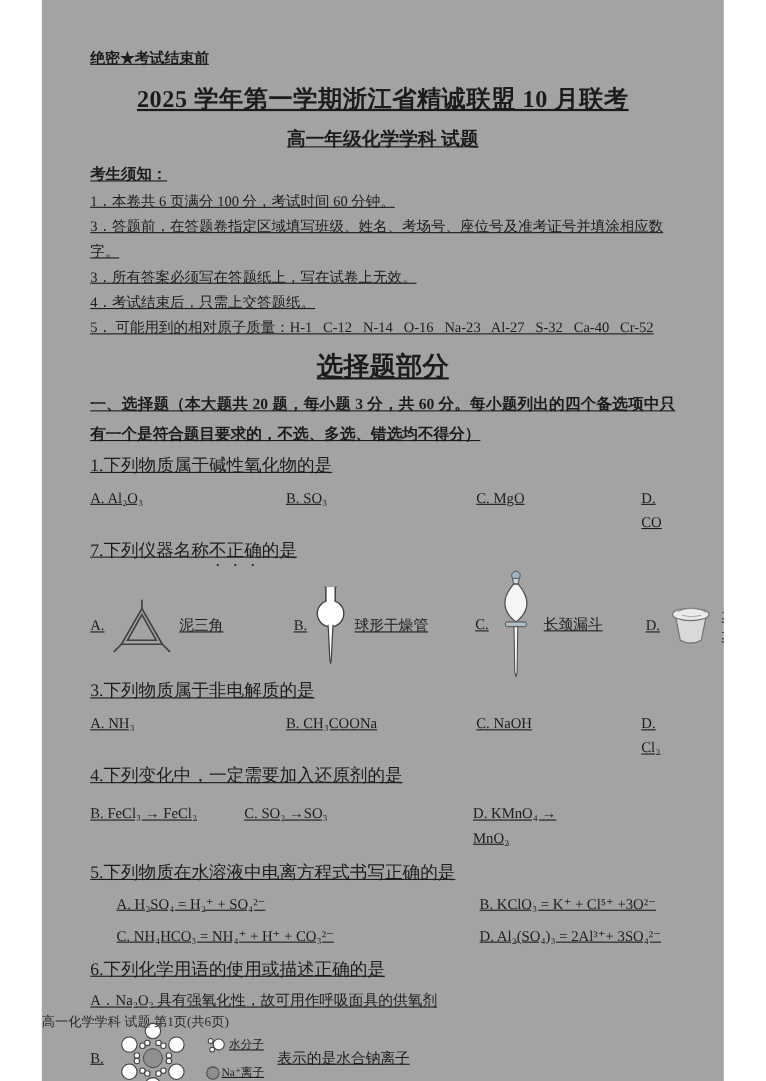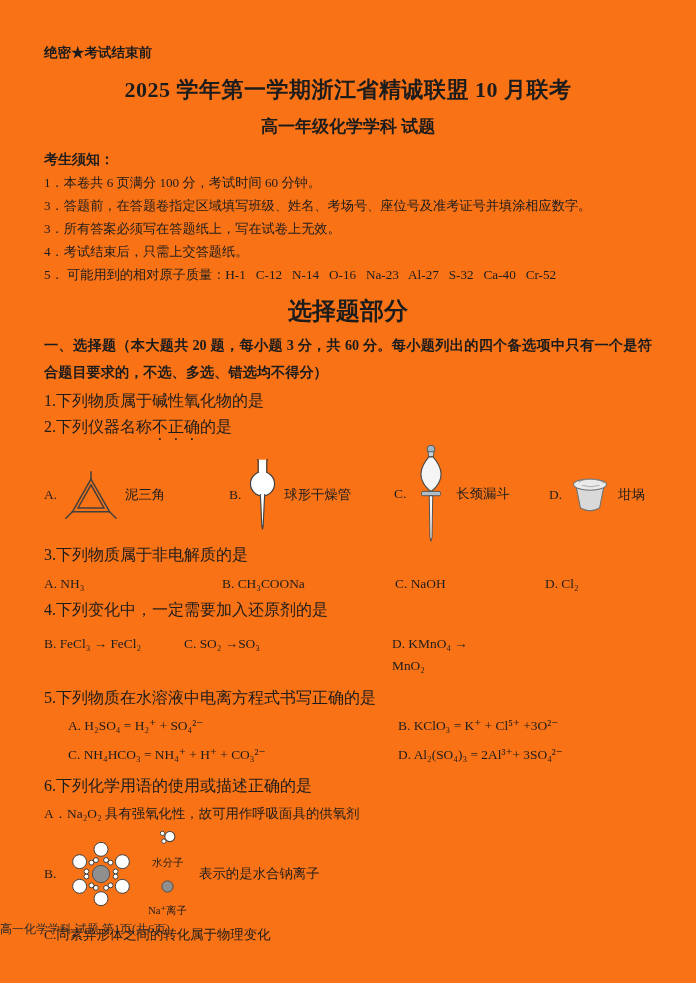--- a/index.html
+++ b/index.html
@@ -1,18 +1,18 @@
 <!DOCTYPE html>
 <html lang="zh"><head>
 <meta charset="utf-8">
 <style>
   html,body{margin:0;padding:0;background:#ffffff;}
   body{font-family:"Liberation Serif","DejaVu Serif",serif;color:#1c1c1c;}
-  .page{position:relative;width:696px;height:983px;margin:0 auto;background:#f97316;
-        box-sizing:border-box;padding:44px 44px 0 44px;overflow:hidden;}
+  .page{position:relative;width:620px;height:983px;margin:0 auto;background:#a3a3a3;
+        box-sizing:border-box;padding:44px 44px 0 44px;overflow:hidden;text-decoration:underline;}
   .classification{font-size:13.5px;font-weight:bold;line-height:18px;}
   .exam-title{font-size:22px;font-weight:bold;text-align:center;margin-top:13px;line-height:30px;letter-spacing:.5px;}
   .exam-subtitle{font-size:17px;font-weight:bold;text-align:center;margin-top:9px;line-height:26px;}
   .notice-heading{font-size:14px;font-weight:bold;margin-top:9px;line-height:22px;}
   .notice-item{font-size:13.2px;line-height:23px;white-space:pre-wrap;}
   .section-title{font-size:24px;font-weight:bold;text-align:center;margin-top:12px;line-height:27px;}
   .section-intro{font-size:14.2px;font-weight:bold;line-height:27px;margin-top:7px;text-align:justify;}
   .stem{font-size:16px;line-height:22px;margin-top:4px;}
   .emph{text-emphasis:dot;text-emphasis-position:under right;
         -webkit-text-emphasis:dot;-webkit-text-emphasis-position:under right;}
@@ -21,21 +21,21 @@
   .g4{grid-template-columns:140px 208px 105px 1fr;margin-top:12px;}
   .g5{grid-template-columns:330px 1fr;row-gap:7px;margin-top:6px;margin-left:24px;}
   .instrument-row{display:grid;grid-template-columns:185px 165px 155px 1fr;align-items:center;
                   height:94px;margin-top:2px;}
   .instrument{display:flex;align-items:center;gap:6px;font-size:13.4px;}
   .instrument svg{flex:0 0 auto;}
   .tall{align-self:start;margin-top:-2px;}
   .q6-line{font-size:13.4px;line-height:23px;margin-top:5px;}
   .q6-b{display:flex;align-items:center;gap:8px;margin-top:4px;font-size:13.4px;}
   .legend{display:flex;flex-direction:column;gap:9px;font-size:10.5px;margin-left:2px;}
-  .legend-entry{display:flex;align-items:center;gap:10px;flex-direction:column;}
+  .legend-entry{display:flex;align-items:center;gap:0;}
   .b-caption{font-size:13.4px;margin-left:4px;}
   .page-footer{position:absolute;left:0;right:0;bottom:45px;text-align:left;font-size:12px;color:#2a2a2a;}
 </style>
 </head>
 <body>
 
 <div class="page">
 
   <div class="classification">绝密★考试结束前</div>
 
@@ -46,22 +46,28 @@
   <div class="notice-item">1．本卷共 6 页满分 100 分，考试时间 60 分钟。</div>
   <div class="notice-item">3．答题前，在答题卷指定区域填写班级、姓名、考场号、座位号及准考证号并填涂相应数字。</div>
   <div class="notice-item">3．所有答案必须写在答题纸上，写在试卷上无效。</div>
   <div class="notice-item">4．考试结束后，只需上交答题纸。</div>
   <div class="notice-item">5． 可能用到的相对原子质量：H-1   C-12   N-14   O-16   Na-23   Al-27   S-32   Ca-40   Cr-52</div>
 
   <div class="section-title">选择题部分</div>
   <div class="section-intro">一、选择题（本大题共 20 题，每小题 3 分，共 60 分。每小题列出的四个备选项中只有一个是符合题目要求的，不选、多选、错选均不得分）</div>
 
   <div class="stem">1.下列物质属于碱性氧化物的是</div>
+  <div class="opt-grid g1">
+    <span>A. Al₂O₃</span>
+    <span>B. SO₃</span>
+    <span>C. MgO</span>
+    <span>D. CO</span>
+  </div>
 
-  <div class="stem"><span>2.下列仪器名称</span><span class="emph">不正确</span><span>的是</span></div>
+  <div class="stem"><span>7.下列仪器名称</span><span class="emph">不正确</span><span>的是</span></div>
   <div class="instrument-row">
     <div class="instrument">
       <span>A.</span>
       <svg viewBox="0 0 60 56" width="56" height="52">
         <g stroke="#3f3f3f" stroke-width="1.6" fill="none" stroke-linecap="round">
           <path d="M30 11 L10 46 L50 46 Z"></path>
           <path d="M30 17 L16 42 L44 42 Z"></path>
           <path d="M30 11 L30 3"></path>
           <path d="M10 46 L3 53"></path>
           <path d="M50 46 L57 53"></path>

